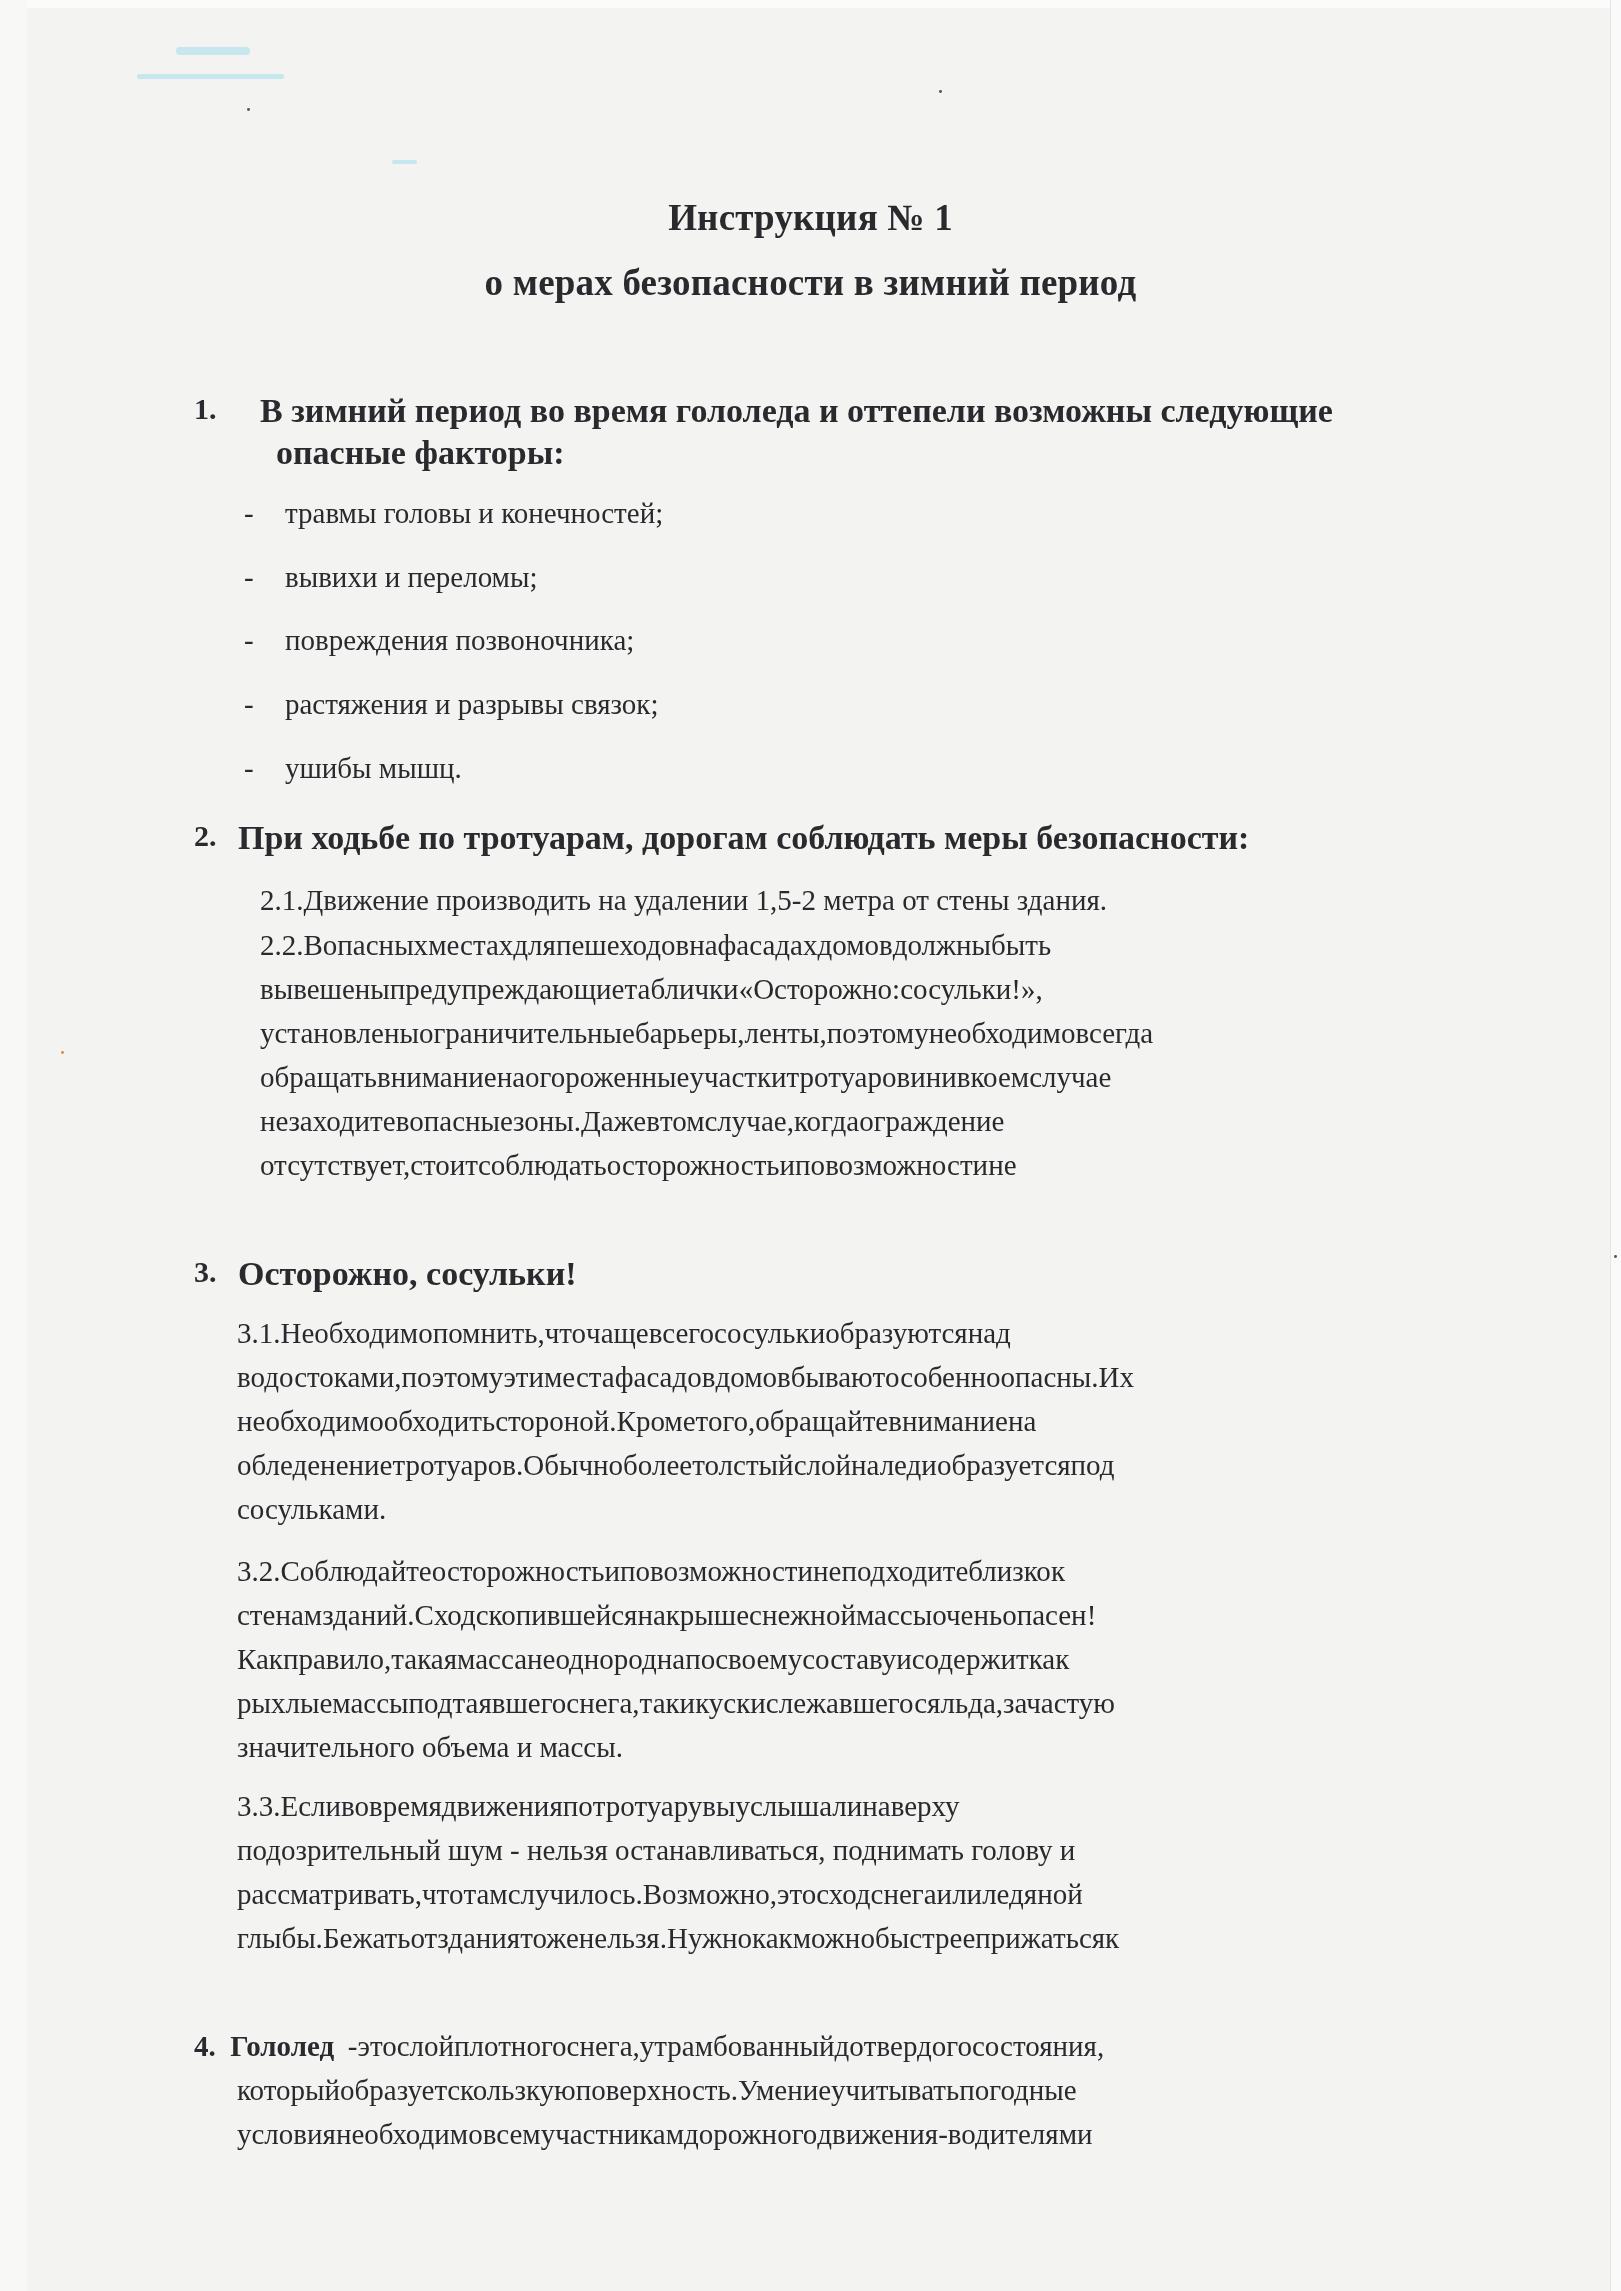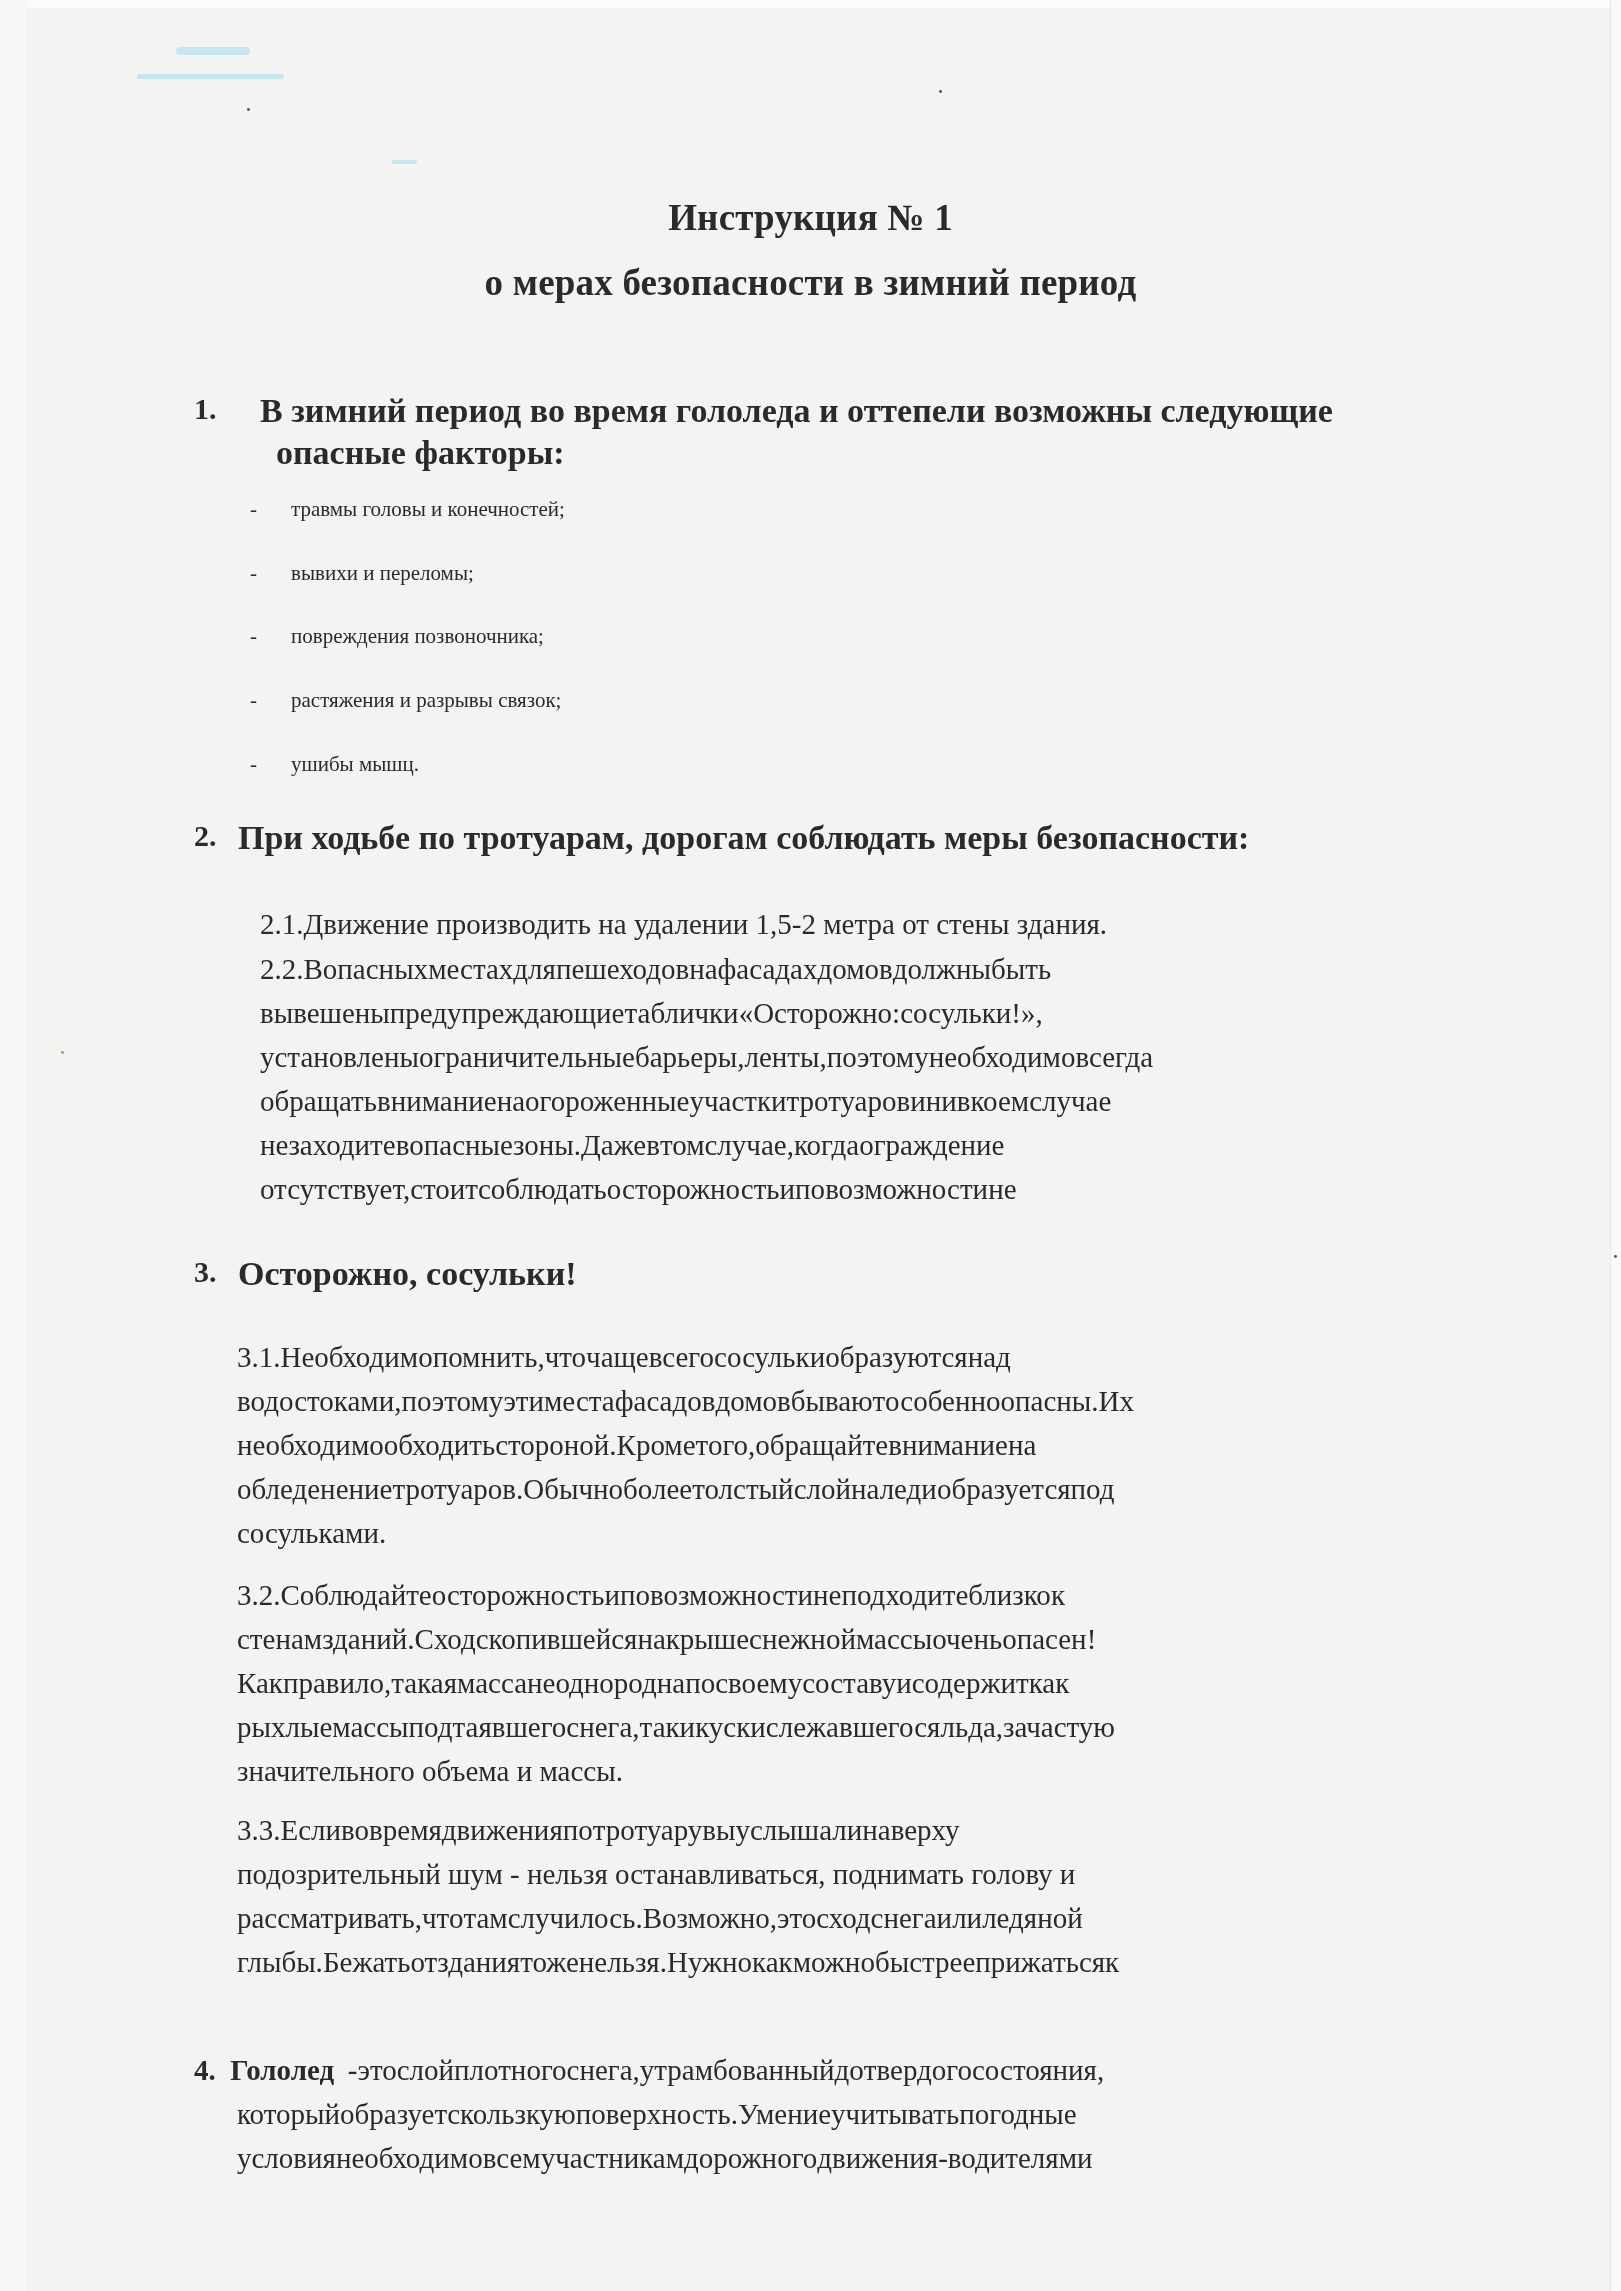--- a/index.html
+++ b/index.html
@@ -16,24 +16,24 @@
   .blue-mark { position: absolute; background: #9fdcea; opacity: .55; border-radius: 3.9px; }
   .speck { position: absolute; width: 2.9px; height: 2.9px; border-radius: 50%; background: #555; }
   .speck.orange { background: #e58a3a; width: 2.9px; height: 2.9px; }
 
   .title { position: absolute; left: 0; width: 1621px; text-align: center; font-weight: bold; font-size: 37px; letter-spacing: 0.2px; }
   .t1 { top: 196px; }
   .t2 { top: 261px; }
 
   .num { position: absolute; font-weight: bold; font-size: 30px; }
   .head { position: absolute; font-weight: bold; font-size: 34px; white-space: nowrap; }
-  .bullet { position: absolute; left: 250px; font-size: 21px; white-space: nowrap; }
+  .bullet { position: absolute; left: 244px; font-size: 29px; white-space: nowrap; }
   .bullet .dash { display: inline-block; width: 41px; }
 
-  .para { position: absolute; font-size: 29px; line-height: 44px; text-align: justify; margin-top: 24px; }
+  .para { position: absolute; font-size: 29px; line-height: 44px; text-align: justify; }
   .jl { display: flex; justify-content: flex-start; white-space: nowrap; height: 44px; }
   .ll { display: block; white-space: nowrap; height: 44px; }
   .bold { font-weight: bold; }
 </style>
 </head>
 <body>
 
 <div class="topstrip"></div>
 <div class="leftedge"></div>
 <div class="rightedge"></div>

